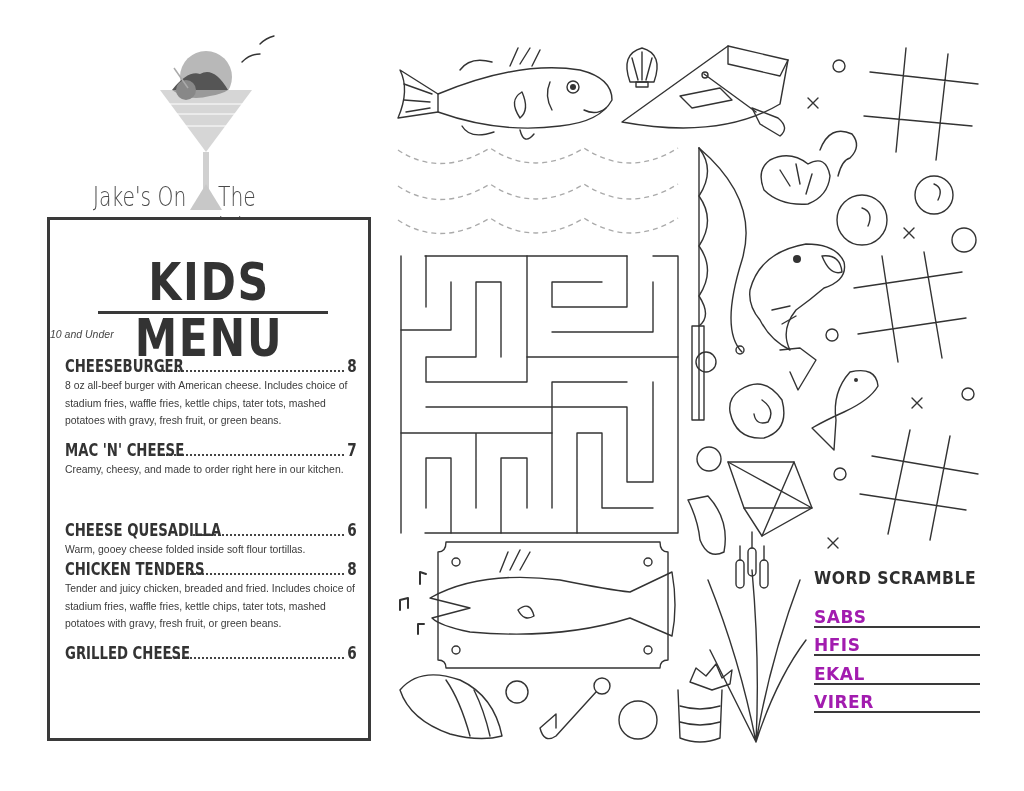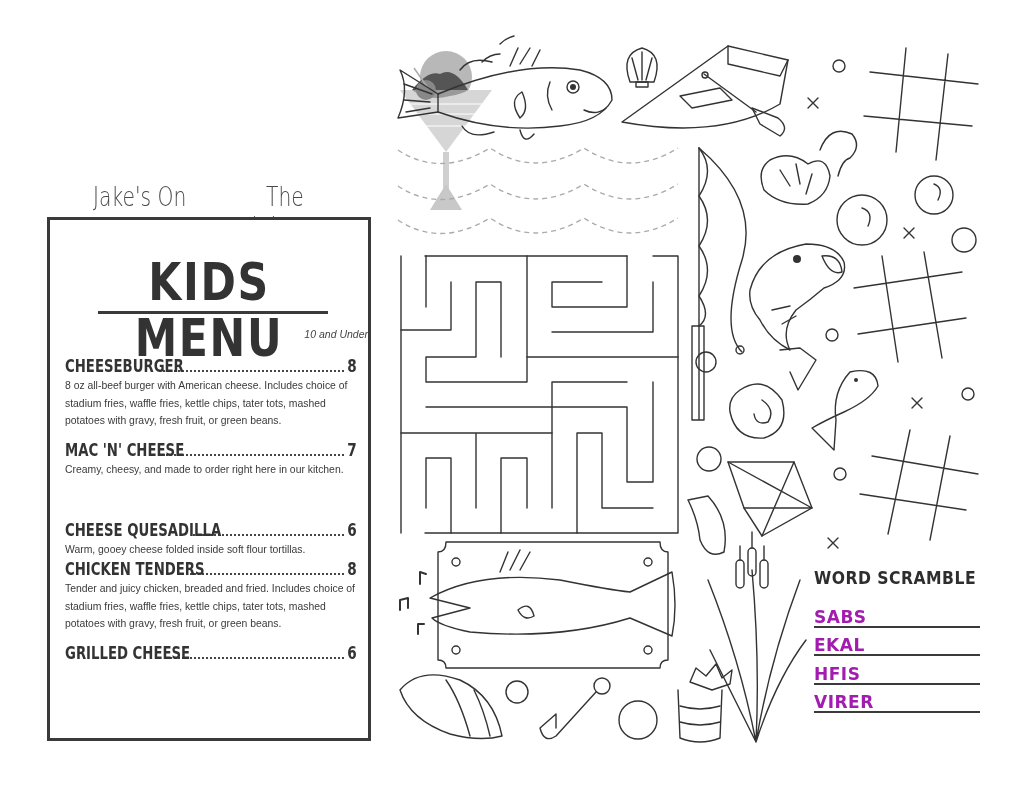--- a/index.html
+++ b/index.html
@@ -1,29 +1,29 @@
 <!DOCTYPE html>
 <html><head>
 <meta charset="utf-8">
 <style>
   html, body { margin:0; padding:0; background:#ffffff; }
   body { width:1024px; height:791px; position:relative; overflow:hidden; font-family:"Liberation Sans", sans-serif; color:#333; }
   .abs { position:absolute; }
 
   
-  #logo { left:88px; top:32px; width:240px; height:182px;text-align:right; }
+  #logo { left:88px; top:32px; width:240px; height:182px; }
   .logo-text { position:absolute; top:150px; font-family:"DejaVu Sans", sans-serif; font-weight:300; font-size:26px; color:#4a4a4a; letter-spacing:0px; transform:scaleX(0.78); transform-origin:left top; }
   #logo-left { left:5px; }
   #logo-right { left:130px; }
 
   
   #menu { left:47px; top:217px; width:324px; height:524px; border:3px solid #3a3a3a; box-sizing:border-box; background:#fff;padding-left:16px; }
   #menu-title { position:absolute; left:0; right:0; top:34px; text-align:center; font-family:"DejaVu Sans", sans-serif; font-weight:bold; font-size:52px; color:#333; letter-spacing:2px; transform:scaleX(0.82); transform-origin:center top; line-height:56px; }
   #menu-underline { position:absolute; left:48px; width:230px; top:91px; height:3px; background:#3a3a3a; }
-  #menu-sub { position:absolute; left:0; right:0; top:108px; text-align:right; font-style:italic; font-size:10.5px; color:#444; }
+  #menu-sub { position:absolute; left:0; right:0; top:108px; text-align:left; font-style:italic; font-size:10.5px; color:#444; }
 
   .item { position:absolute; left:15px; width:293px; }
   .item-head { display:flex; align-items:flex-end; height:20px; }
   .item-name { font-family:"DejaVu Sans", sans-serif; font-weight:bold; font-size:17px; color:#333; white-space:nowrap; transform:scaleX(0.78); transform-origin:left bottom; display:inline-block; line-height:20px; }
   .item-name-wrap { flex:none;margin-top:30px; }
   .item-dots { flex:1; border-bottom:2px dotted #444; margin:0 2px 4px 2px; height:1px; }
   .item-price { font-family:"DejaVu Sans", sans-serif; font-weight:bold; font-size:17px; color:#333; line-height:20px; transform:scaleX(0.8); }
   .item-desc { font-size:10.4px; line-height:17.5px; color:#3a3a3a; margin-top:1px; }
 
   
@@ -273,22 +273,22 @@
   </g>
 </svg>
 
 <div id="scramble" class="abs">
   <div id="scramble-title">WORD SCRAMBLE</div>
   <div id="scramble-list">
     <div class="sc-word">
         <span>SABS</span>
       </div>
     <div class="sc-word">
+        <span>HFIS</span>
+      </div>
+    <div class="sc-word">
         <span>EKAL</span>
       </div>
     <div class="sc-word">
-        <span>HFIS</span>
-      </div>
-    <div class="sc-word">
         <span>VIRER</span>
       </div>
   </div>
 </div>
 
 </body></html>

